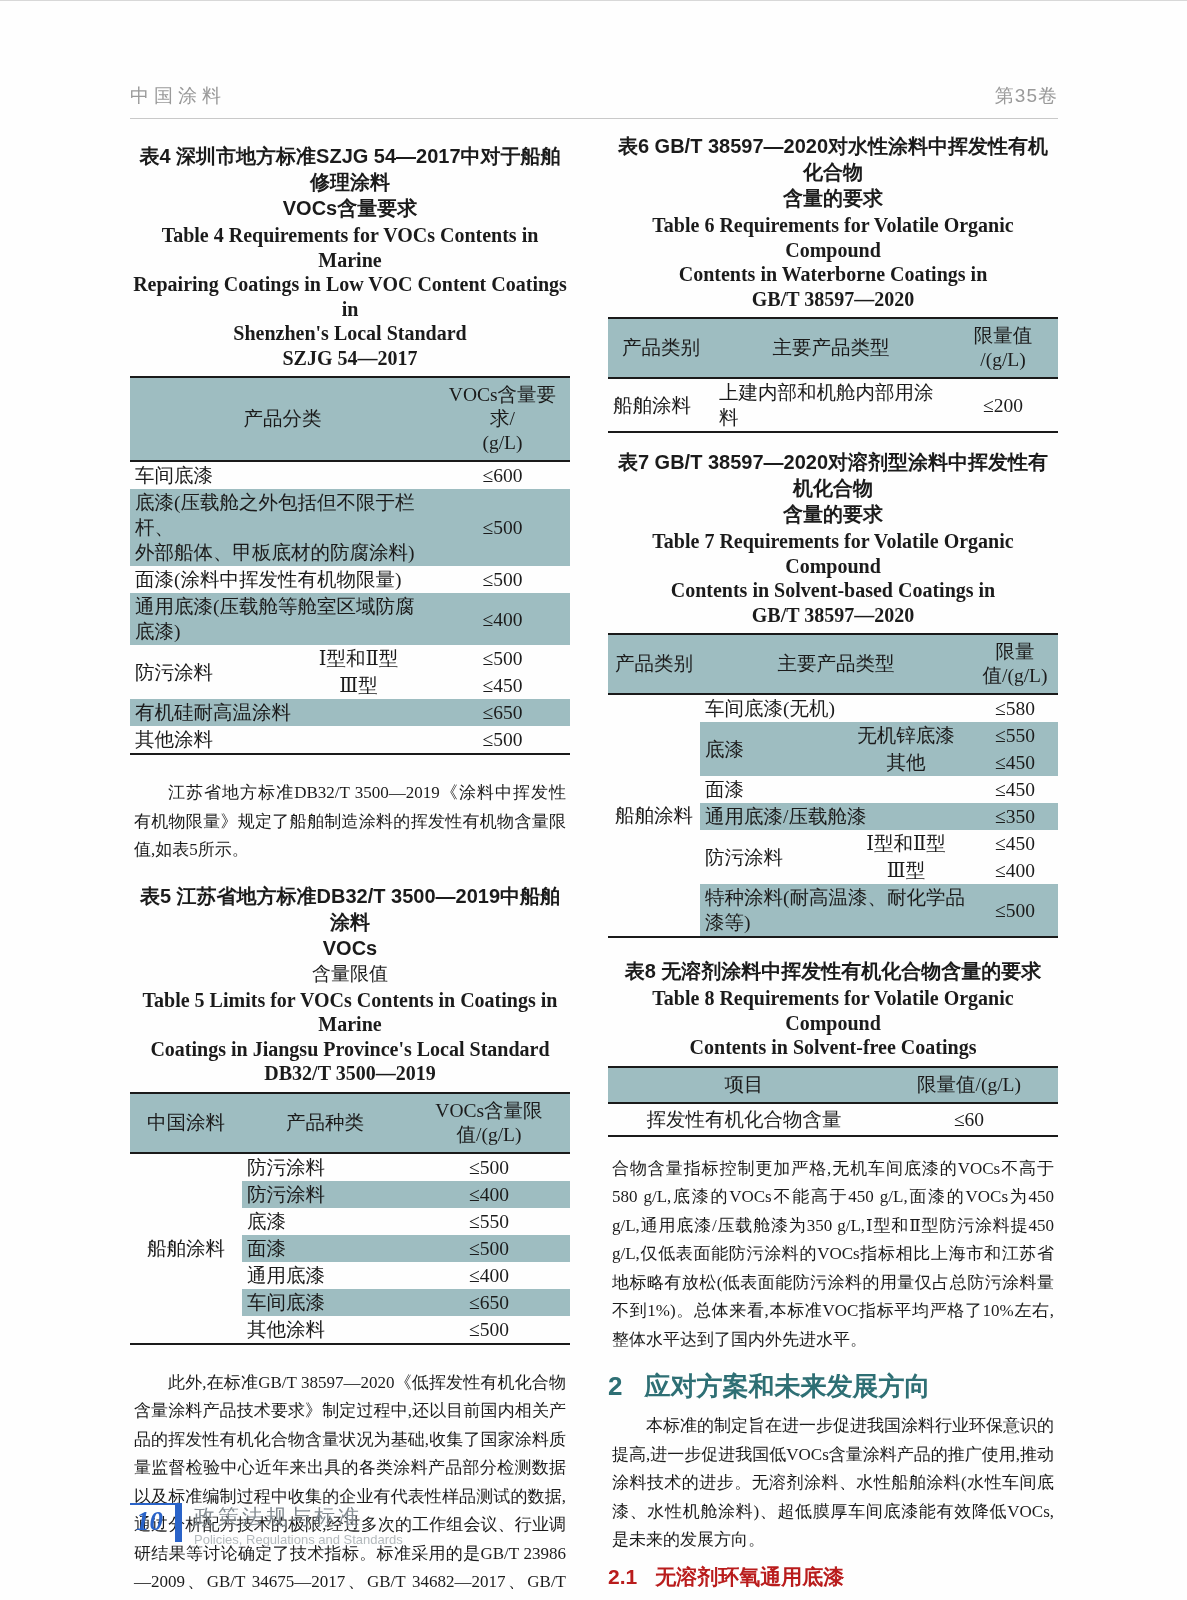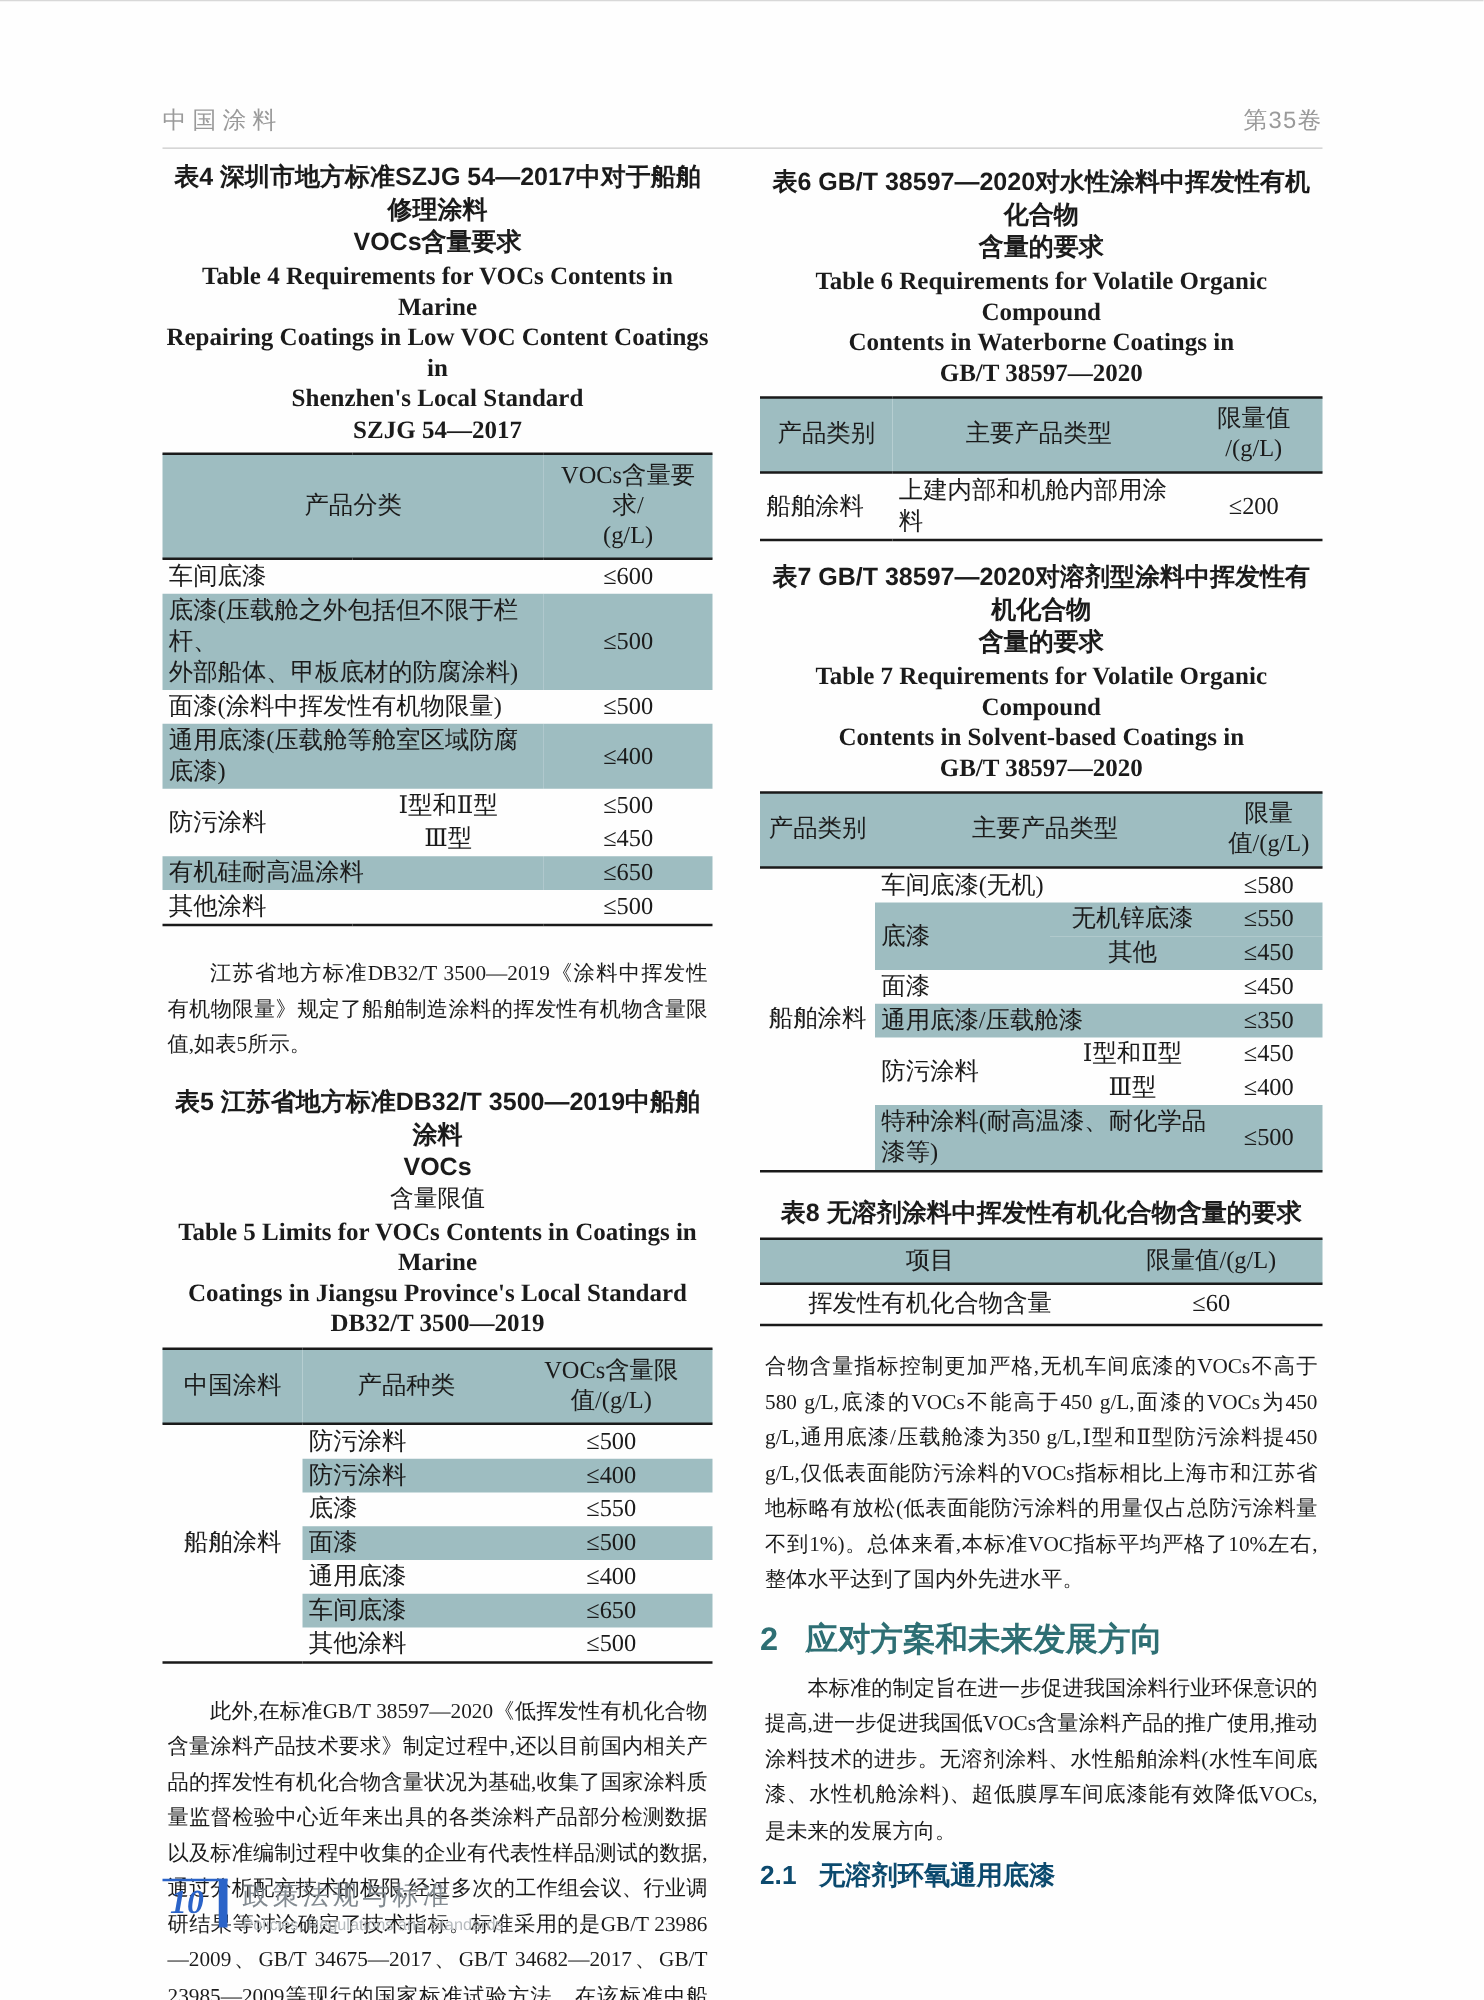--- a/index.html
+++ b/index.html
@@ -64,21 +64,21 @@
   .mt-cap{margin-top:18px;}
   
   .sec2{
     font-family:"Liberation Sans","DejaVu Sans",sans-serif;
     color:#2e6f74;font-weight:bold;font-size:26px;line-height:32px;
     margin:16px 0 10px 0;
   }
   .sec2 .num{margin-right:22px;}
   .sec21{
     font-family:"Liberation Sans","DejaVu Sans",sans-serif;
-    color:#0c4a6e;font-weight:bold;font-size:21px;line-height:27px;
+    color:#b91c1c;font-weight:bold;font-size:21px;line-height:27px;
     margin:8px 0 6px 0;
   }
   .sec21 .num{margin-right:18px;}
   
   .pg-footer{
     position:absolute;left:130px;top:1502px;
     display:flex;align-items:flex-start;
   }
   .pageno{
     font-family:"Liberation Serif","DejaVu Serif",serif;
@@ -98,21 +98,21 @@
 
 <div class="page">
 
   <header class="pg-header">
     <span>中国涂料</span>
     <span class="vol">第35卷</span>
   </header>
 
   <div class="col col-left">
 
-    <div class="cap-zh pre" style="margin-top:2px">表4  深圳市地方标准SZJG 54—2017中对于船舶修理涂料
+    <div class="cap-zh pre" style="margin-top:16px">表4  深圳市地方标准SZJG 54—2017中对于船舶修理涂料
 VOCs含量要求</div>
     <div class="cap-en pre">Table 4   Requirements for VOCs Contents in Marine
 Repairing Coatings in Low VOC Content Coatings in
 Shenzhen's Local Standard
 SZJG 54—2017</div>
 
     <table class="datatable">
       <colgroup>
           <col style="width:152px">
           <col style="width:153px">
@@ -306,20 +306,22 @@
         </tr>
         <tr>
           <td colspan="2" class="lbl pre shade">特种涂料(耐高温漆、耐化学品
 漆等)</td>
           <td class="val shade">≤500</td>
         </tr>
       </tbody>
     </table>
 
     <div class="cap-zh pre" style="margin-top:20px">表8  无溶剂涂料中挥发性有机化合物含量的要求</div>
+    <div class="cap-en pre">Table 8   Requirements for Volatile Organic Compound
+Contents in Solvent-free Coatings</div>
 
     <table class="datatable">
       <colgroup>
           <col style="width:272px">
           <col style="width:178px">
         </colgroup>
       <thead>
         <tr class="shade">
           <th>项目</th>
           <th>限量值/(g/L)</th>

